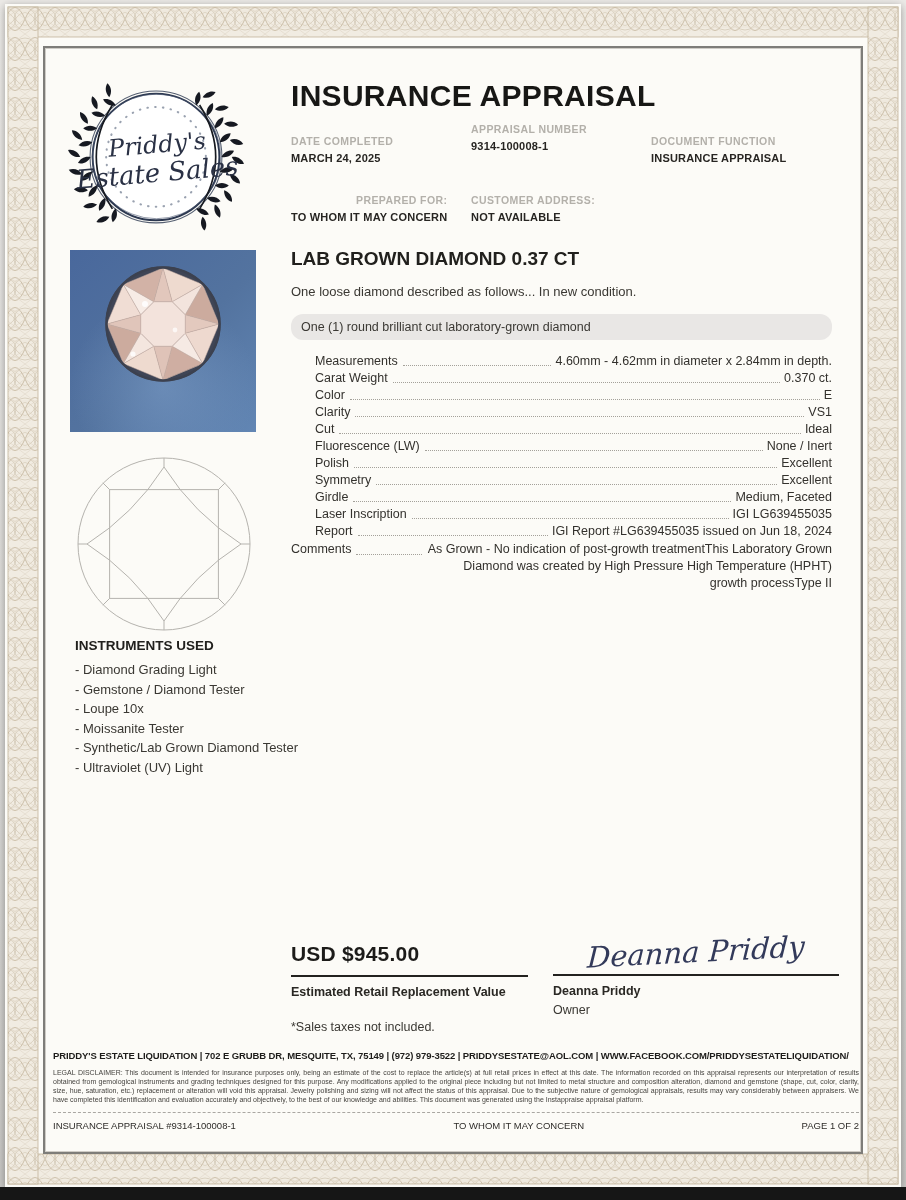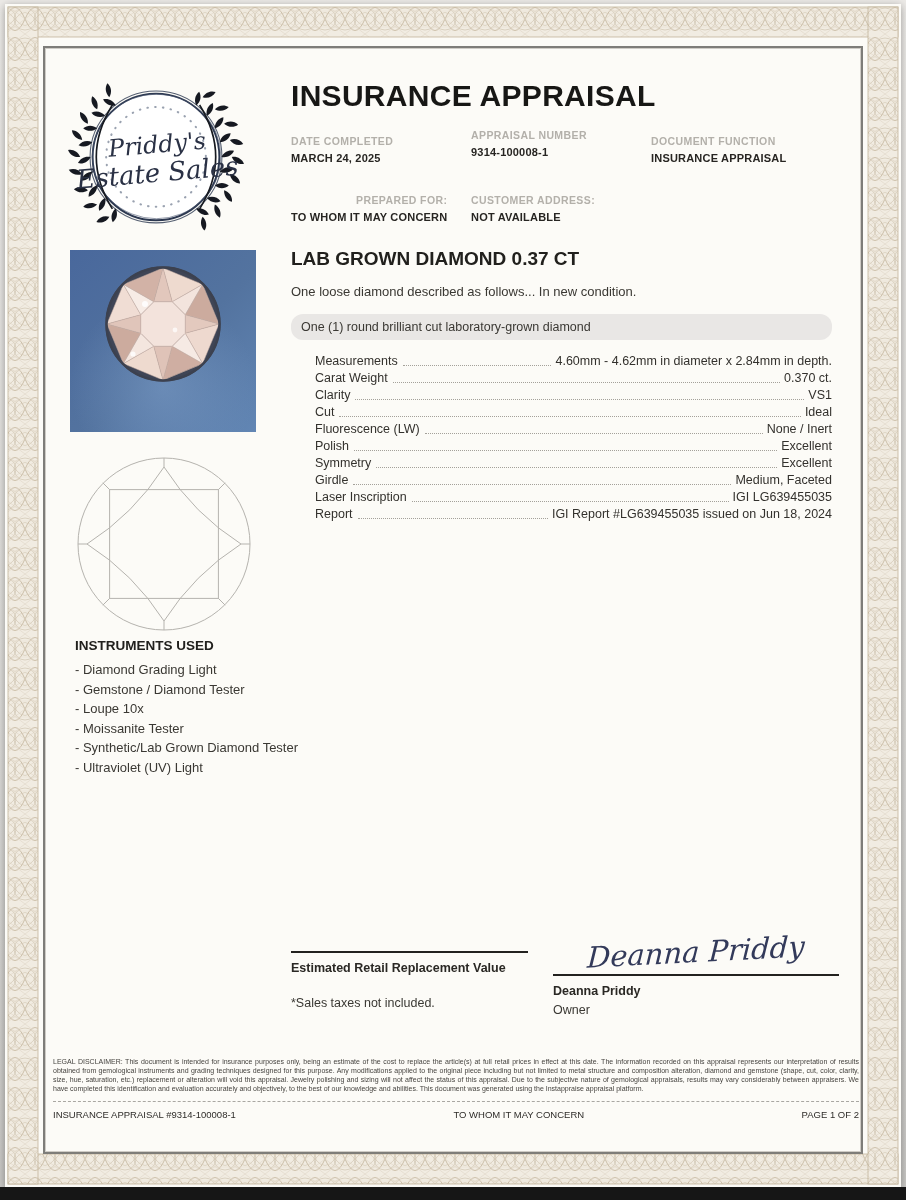--- a/index.html
+++ b/index.html
@@ -135,21 +135,21 @@
         <text x="85" y="100" font-size="25">Estate Sales</text>
       </g>
     </svg>
 
     <div class="abs doc-title" style="left:286px;top:75px;">INSURANCE APPRAISAL</div>
 
     <div class="abs hfield" style="left:286px;top:131px;">
       <div class="lbl">DATE COMPLETED</div>
       <div class="val">MARCH 24, 2025</div>
     </div>
-    <div class="abs hfield" style="left:466px;top:125px;">
+    <div class="abs hfield" style="left:466px;top:119px;">
       <div class="lbl">APPRAISAL NUMBER</div>
       <div class="val">9314-100008-1</div>
     </div>
     <div class="abs hfield" style="left:646px;top:131px;">
       <div class="lbl">DOCUMENT FUNCTION</div>
       <div class="val">INSURANCE APPRAISAL</div>
     </div>
     <div class="abs hfield" style="left:286px;top:190px;text-align:right;">
       <div class="lbl">PREPARED FOR:</div>
       <div class="val">TO WHOM IT MAY CONCERN</div>
@@ -211,20 +211,25 @@
           <span class="lbl">Measurements</span>
           <span class="leader"></span>
           <span class="val">4.60mm - 4.62mm in diameter x 2.84mm in depth.</span>
         </div>
           <div class="spec-row">
           <span class="lbl">Carat Weight</span>
           <span class="leader"></span>
           <span class="val">0.370 ct.</span>
         </div>
           <div class="spec-row">
+          <span class="lbl">Color</span>
+          <span class="leader"></span>
+          <span class="val">E</span>
+        </div>
+          <div class="spec-row">
           <span class="lbl">Clarity</span>
           <span class="leader"></span>
           <span class="val">VS1</span>
         </div>
           <div class="spec-row">
           <span class="lbl">Cut</span>
           <span class="leader"></span>
           <span class="val">Ideal</span>
         </div>
           <div class="spec-row">
@@ -251,20 +256,25 @@
           <span class="lbl">Laser Inscription</span>
           <span class="leader"></span>
           <span class="val">IGI LG639455035</span>
         </div>
           <div class="spec-row">
           <span class="lbl">Report</span>
           <span class="leader"></span>
           <span class="val">IGI Report #LG639455035 issued on Jun 18, 2024</span>
         </div>
         </div>
+      <div class="comments-row">
+        <span class="lbl">Comments</span>
+        <span class="leader"></span>
+        <span class="val">As Grown - No indication of post-growth treatmentThis Laboratory Grown Diamond was created by High Pressure High Temperature (HPHT) growth processType II</span>
+      </div>
     </div>
 
     <svg class="abs" style="left:68px;top:449px;" width="182" height="182" viewBox="0 0 182 182" fill="none" stroke="#b5b3ae" stroke-width="1">
       <circle cx="91" cy="91" r="86"></circle>
       <rect x="36.6" y="36.6" width="108.8" height="108.8"></rect>
       <path d="M91,14 Q121,61 168,91 Q121,121 91,168 Q61,121 14,91 Q61,61 91,14 Z"></path>
       <path d="M168,91 L177,91 M91,168 L91,177 M14,91 L5,91 M91,14 L91,5
                M145.4,145.4 L152.2,152.2 M36.6,36.6 L29.8,29.8 M145.4,36.6 L152.2,29.8 M36.6,145.4 L29.8,152.2"></path>
     </svg>
 
@@ -275,33 +285,35 @@
       <li>- Diamond Grading Light</li>
           <li>- Gemstone / Diamond Tester</li>
           <li>- Loupe 10x</li>
           <li>- Moissanite Tester</li>
           <li>- Synthetic/Lab Grown Diamond Tester</li>
           <li>- Ultraviolet (UV) Light</li>
         </ul>
     </div>
 
     <div class="abs" style="left:286px;top:938px;width:237px;">
+      <div class="amount">USD $945.00</div>
       <hr class="vline">
       <div class="vlabel">Estimated Retail Replacement Value</div>
       <div class="vnote">*Sales taxes not included.</div>
     </div>
 
     <div class="abs" style="left:548px;top:928px;width:286px;">
       <div class="sig-script">Deanna Priddy</div>
       <hr class="vline" style="margin-top:2px;">
       <div class="sig-name">Deanna Priddy</div>
       <div class="sig-title">Owner</div>
     </div>
 
     <div class="abs footer" style="left:48px;top:1046px;">
+      <div class="company-line">PRIDDY'S ESTATE LIQUIDATION | 702 E GRUBB DR, MESQUITE, TX, 75149 | (972) 979-3522 | PRIDDYSESTATE@AOL.COM | WWW.FACEBOOK.COM/PRIDDYSESTATELIQUIDATION/</div>
       <div class="disclaimer">LEGAL DISCLAIMER: This document is intended for insurance purposes only, being an estimate of the cost to replace the article(s) at full retail prices in effect at this date. The information recorded on this appraisal represents our interpretation of results obtained from gemological instruments and grading techniques designed for this purpose. Any modifications applied to the original piece including but not limited to metal structure and composition alteration, diamond and gemstone (shape, cut, color, clarity, size, hue, saturation, etc.) replacement or alteration will void this appraisal.  Jewelry polishing and sizing will not affect the status of this appraisal.  Due to the subjective nature of gemological appraisals, results may vary considerably between appraisers. We have completed this identification and evaluation accurately and objectively, to the best of our knowledge and abilities. This document was generated using the Instappraise appraisal platform.</div>
       <hr class="bottom-divider">
       <div class="bottom-bar">
         <span>INSURANCE APPRAISAL #9314-100008-1</span>
         <span>TO WHOM IT MAY CONCERN</span>
         <span>PAGE 1 OF 2</span>
       </div>
     </div>
 
   </div>

